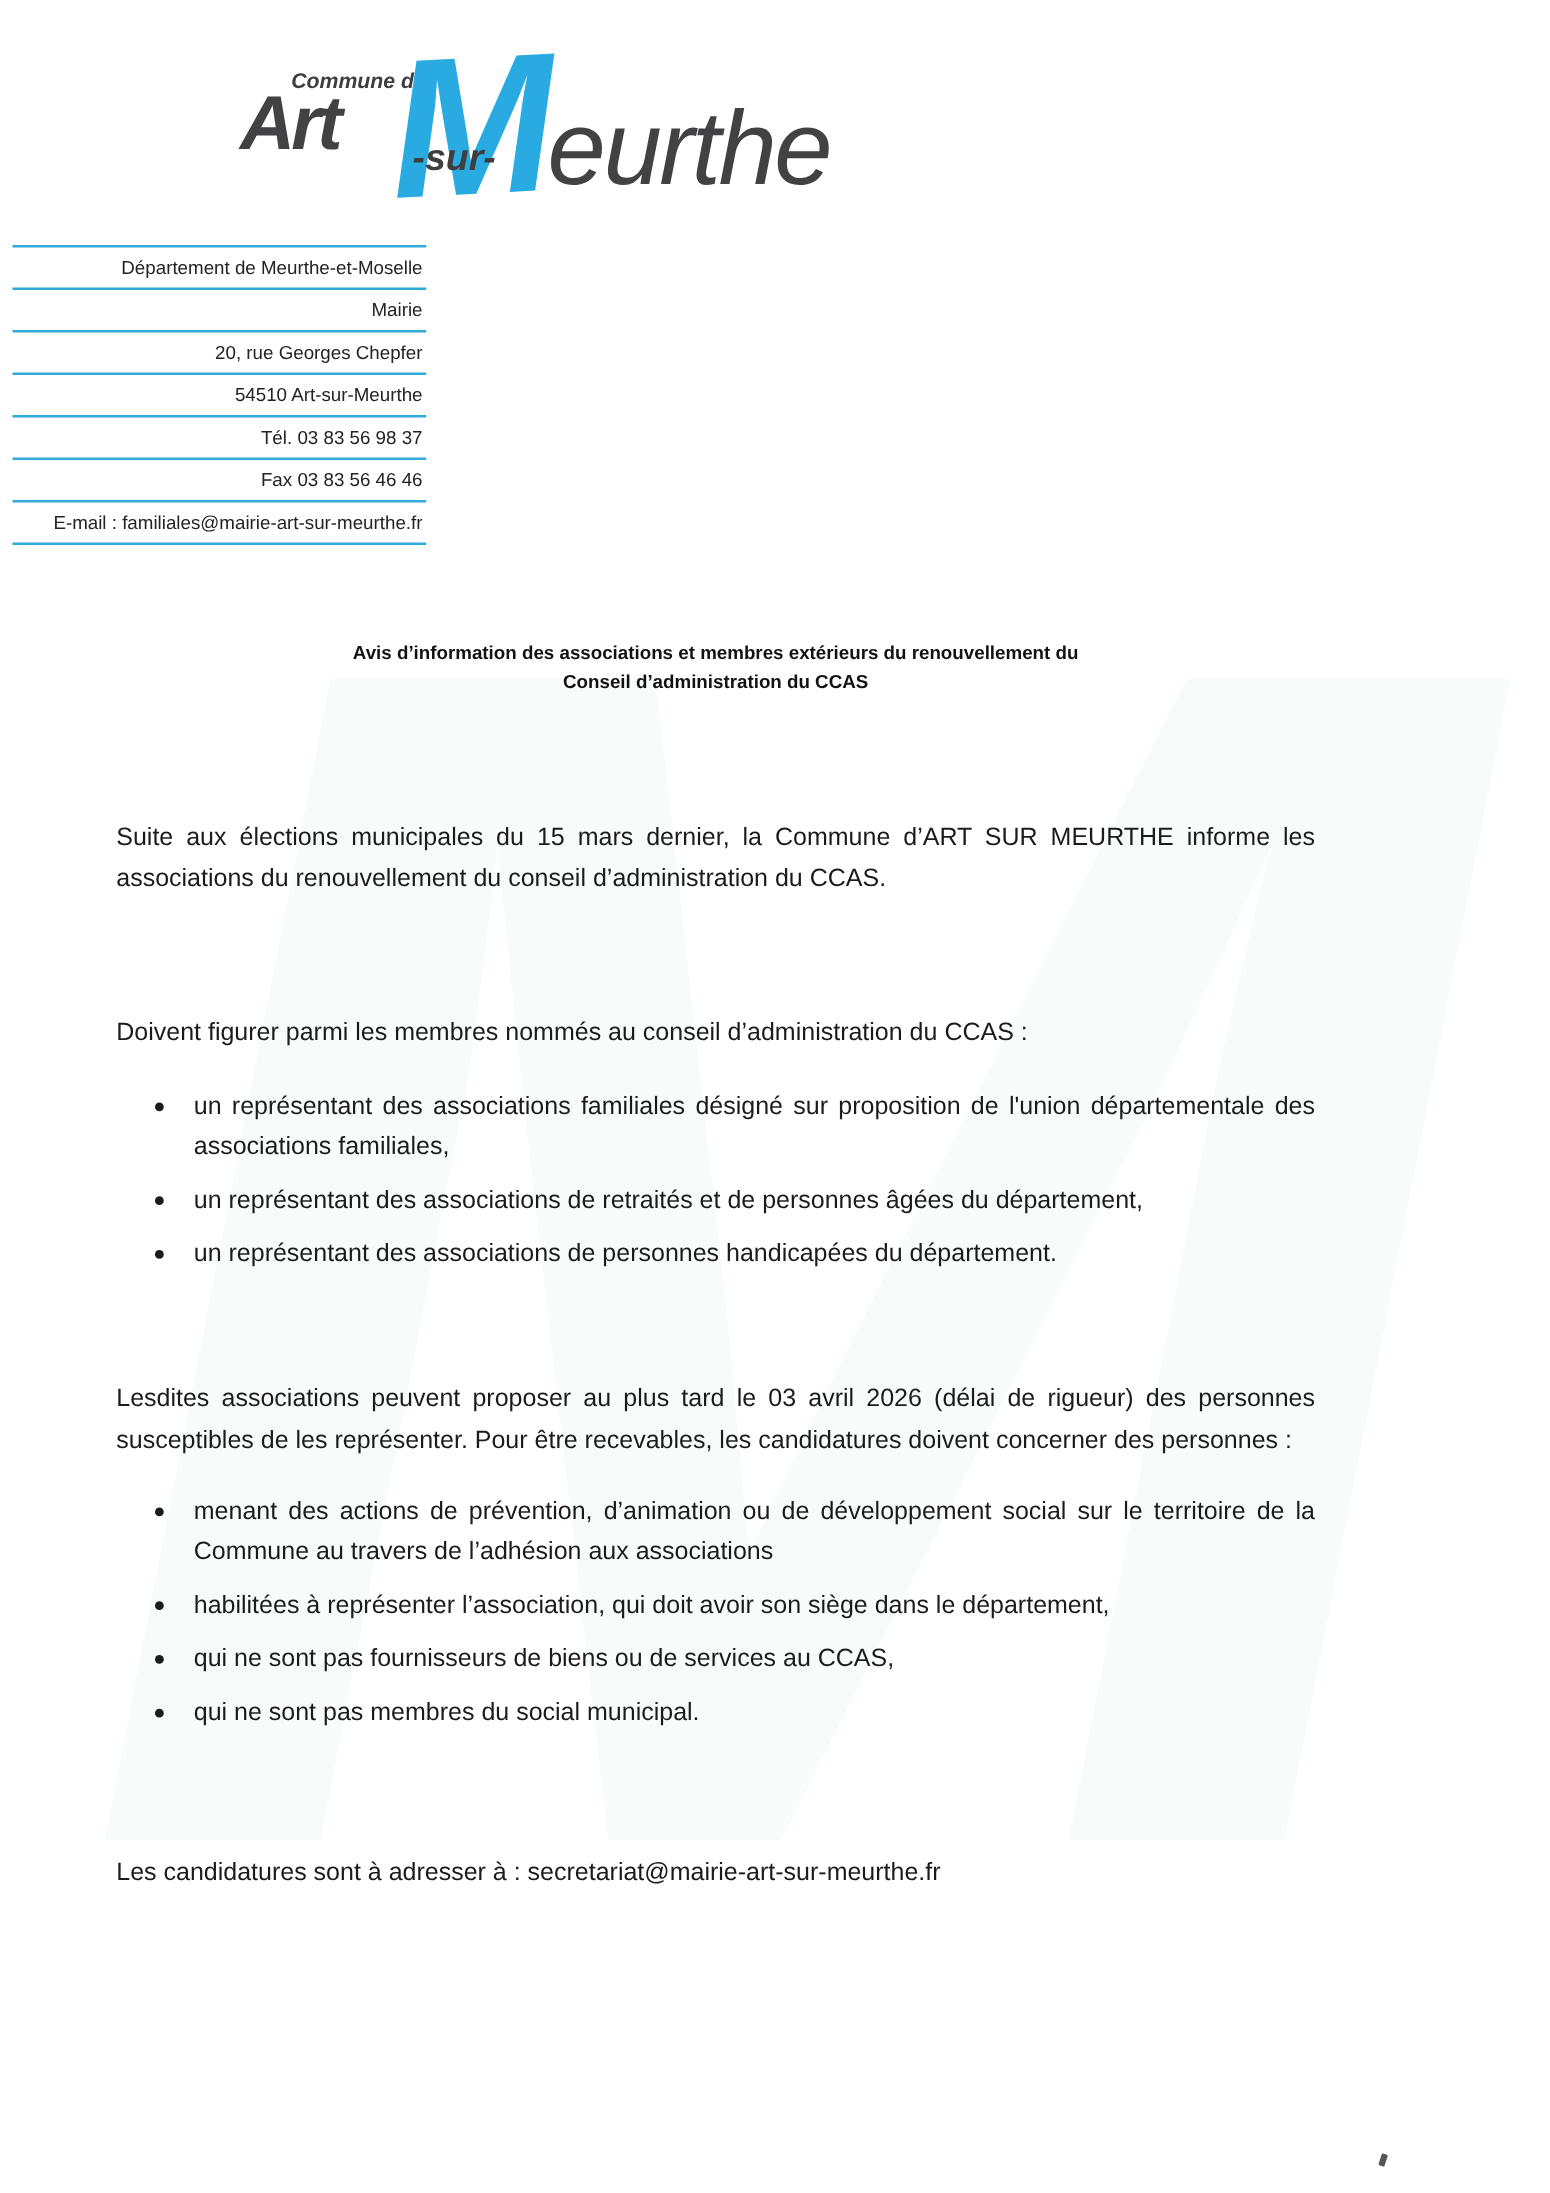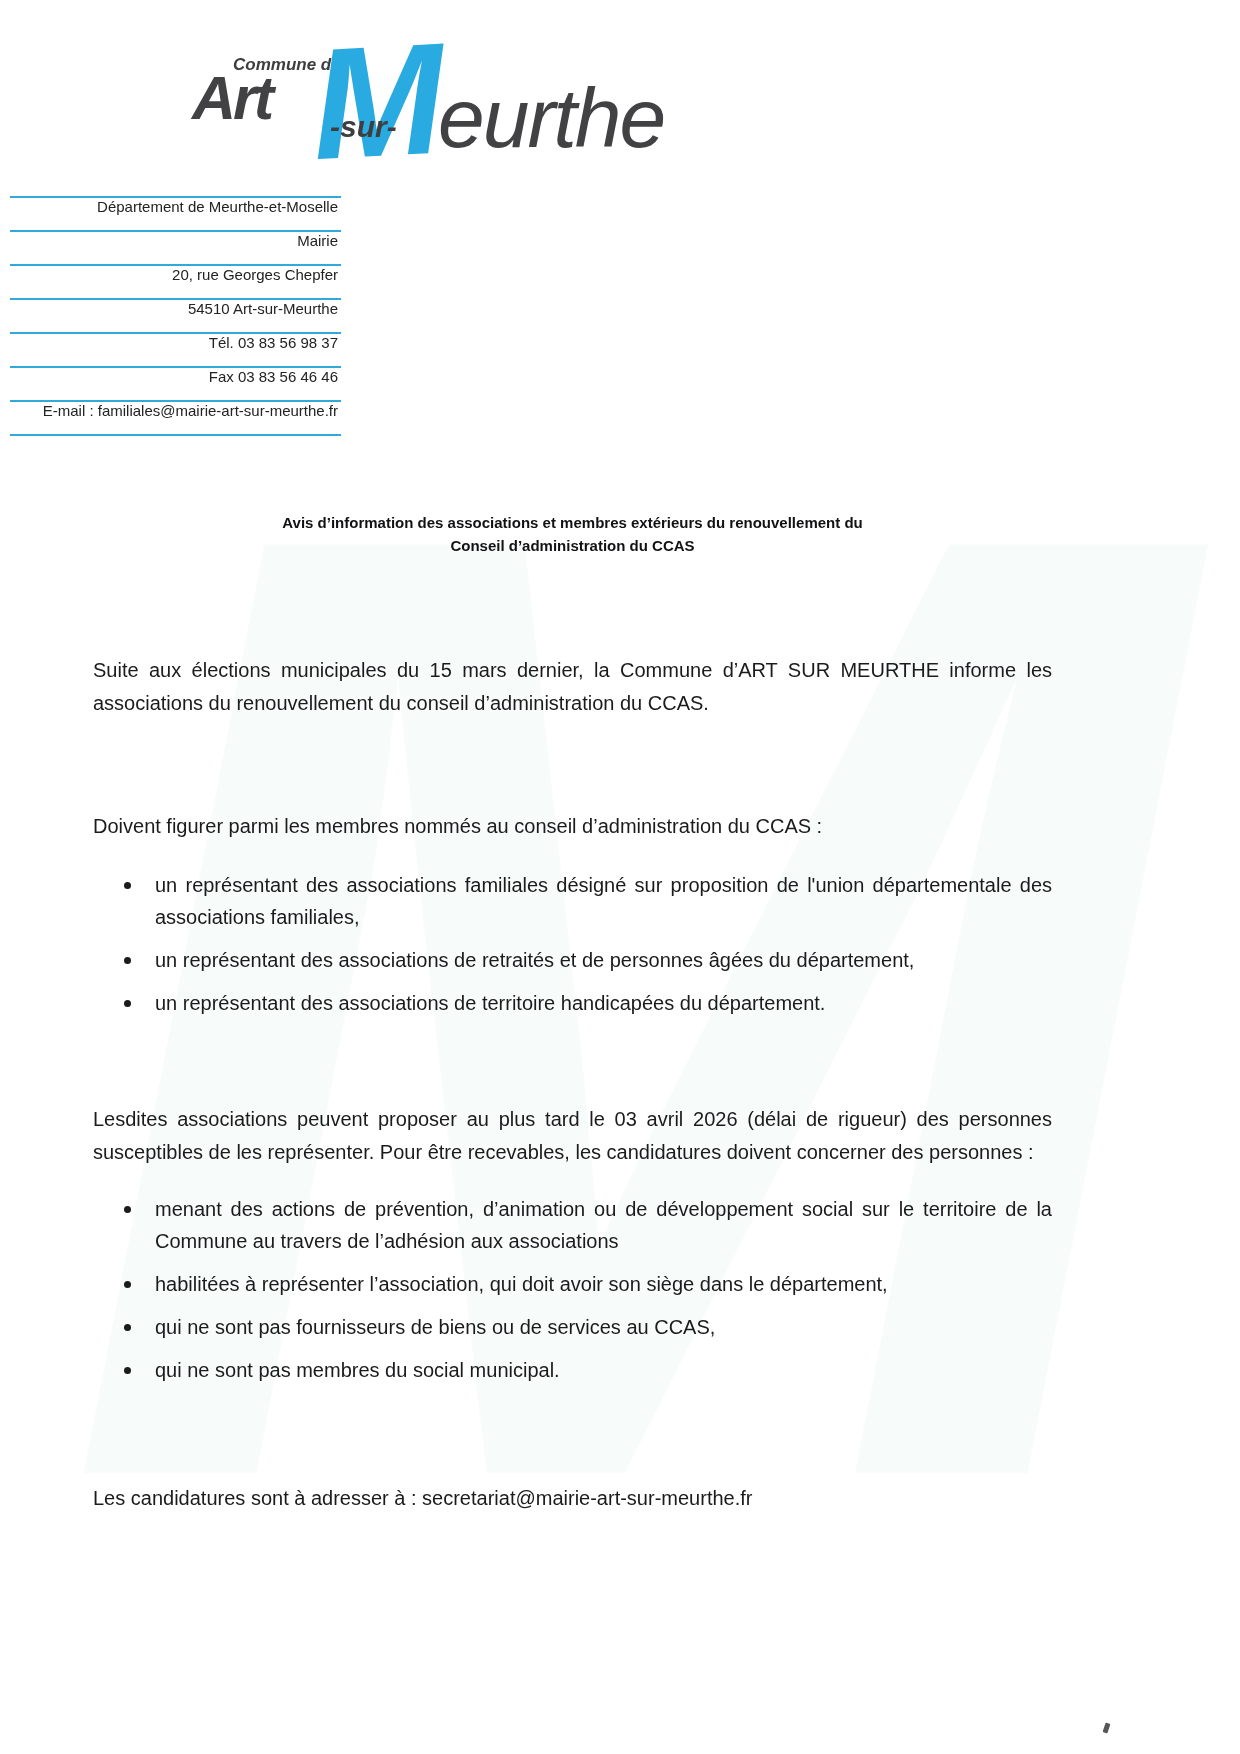--- a/index.html
+++ b/index.html
@@ -51,21 +51,21 @@
     position: absolute; left: 438px; top: 76px;
     font-size: 84px; font-style: italic; font-weight: 400;
     letter-spacing: -2px; color: #424244; line-height: 1;
   }
 
   
   .contact { position: absolute; left: 10px; top: 196px; width: 331px; }
   .contact-row {
     border-top: 2px solid #30aad8;
     height: 32px;
-    display: flex; justify-content: flex-end;
+    display: flex; align-items: center; justify-content: flex-end;
     font-size: 15px; color: #232325; padding-right: 3px;
     white-space: nowrap;
   }
   .contact-row:last-child { border-bottom: 2px solid #30aad8; }
 
   
   .content { position: absolute; left: 93px; top: 502px; width: 959px; }
 
   .doc-title {
     margin: 10px 0 0 0;
@@ -147,21 +147,21 @@
       <div>Conseil d’administration du CCAS</div>
     </h1>
 
     <p class="para p1">Suite aux élections municipales du 15 mars dernier, la Commune d’ART SUR MEURTHE informe les associations du renouvellement du conseil d’administration du CCAS.</p>
 
     <p class="para p2">Doivent figurer parmi les membres nommés au conseil d’administration du CCAS :</p>
 
     <ul class="bullets b1">
       <li>un représentant des associations familiales désigné sur proposition de l'union départementale des associations familiales,</li>
       <li>un représentant des associations de retraités et de personnes âgées du département,</li>
-      <li>un représentant des associations de territoire handicapées du département.</li>
+      <li>un représentant des associations de personnes handicapées du département.</li>
     </ul>
 
     <p class="para p3">Lesdites associations peuvent proposer au plus tard le 03 avril 2026 (délai de rigueur) des personnes susceptibles de les représenter. Pour être recevables, les candidatures doivent concerner des personnes :</p>
 
     <ul class="bullets b2">
       <li>menant des actions de prévention, d’animation ou de développement social sur le territoire de la Commune au travers de l’adhésion aux associations</li>
       <li>habilitées à représenter l’association, qui doit avoir son siège dans le département,</li>
       <li>qui ne sont pas fournisseurs de biens ou de services au CCAS,</li>
       <li>qui ne sont pas membres du social municipal.</li>
     </ul>

